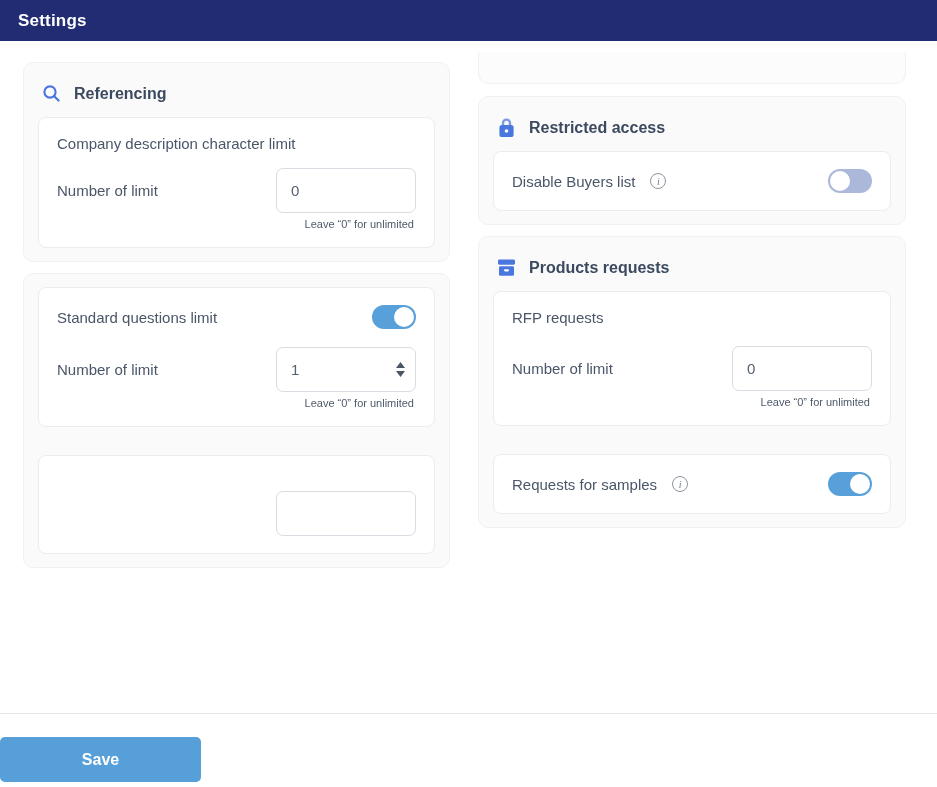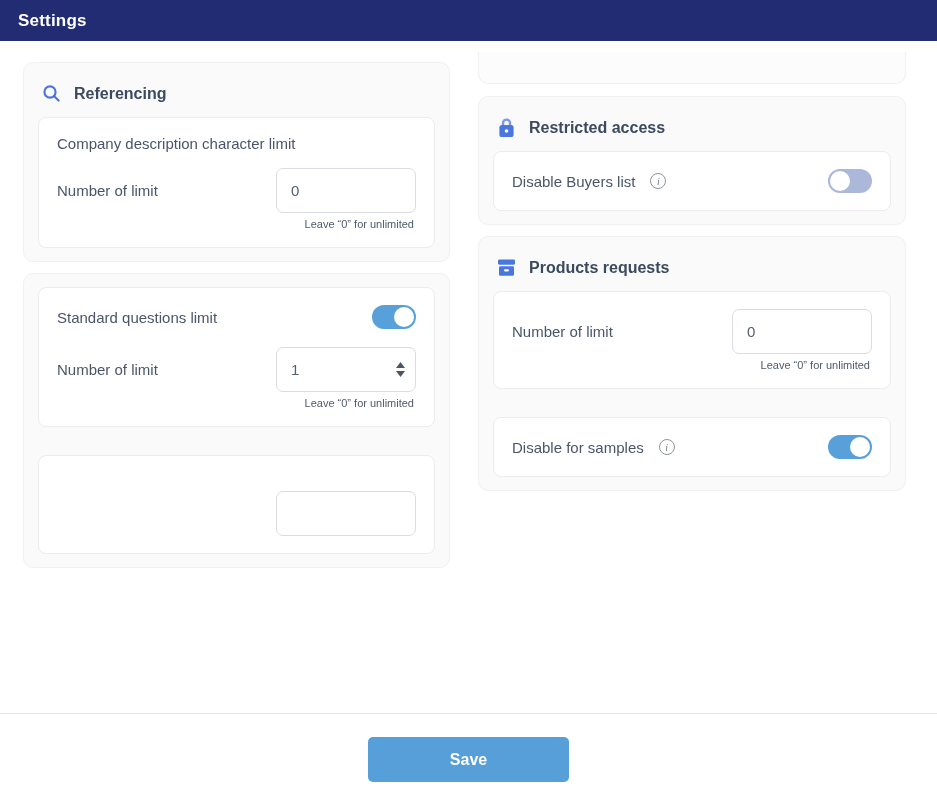--- a/index.html
+++ b/index.html
@@ -49,21 +49,21 @@
 
   
   .partial-card{height:31px;background:#fcfcfd;border:1px solid #f1f1f4;border-top:none;border-radius:0 0 10px 10px;margin-bottom:12px;}
 
   
   .cut-input{margin-top:18px;display:flex;justify-content:flex-end;}
   .cut-input .num-input{height:45px;}
 
   
   .footer{position:absolute;left:0;right:0;bottom:0;height:74px;background:#fff;border-top:1px solid #e7e7e9;
-    display:flex;justify-content:center;align-items:flex-start;box-sizing:border-box;padding-top:23px;}
+    display:flex;justify-content:flex-start;align-items:flex-start;box-sizing:border-box;padding-top:23px;}
   .save-btn{width:201px;height:45px;background:#579fd8;border:none;border-radius:5px;color:#fff;
     font-family:"Liberation Sans",sans-serif;font-size:16px;font-weight:700;cursor:pointer;}
 
   .icon-wrap{width:20px;height:20px;display:flex;align-items:center;justify-content:center;flex:0 0 auto;}
 </style>
 </head>
 <body>
 
 <div class="app">
 
@@ -169,33 +169,34 @@
             <svg width="19" height="19" viewBox="0 0 19 19">
               <rect x="1" y="1.5" width="17" height="5.2" rx="1.4" fill="#4a77de"></rect>
               <rect x="2" y="8.2" width="15" height="9.6" rx="1.4" fill="#4a77de"></rect>
               <rect x="7" y="11.2" width="5" height="2.2" rx="1.1" fill="#ffffff"></rect>
             </svg>
           </span>
           <span class="group-title">Products requests</span>
         </div>
 
         <div class="inner">
+          <span class="lbl-top" style="margin-bottom:20px;">RFP requests</span>
           <div class="row">
             <span class="lbl">Number of limit</span>
             <div class="input-col">
               <input class="num-input" type="text" value="0" style="">
             </div>
           </div>
           <div class="hint">Leave “0” for unlimited</div>
         </div>
 
         <div class="inner">
           <div class="row">
             <span class="with-info">
-              <span class="lbl">Disable for samples</span>
+              <span class="lbl">Requests for samples</span>
               <span class="info">i</span>
             </span>
             <div class="toggle on">
                 <span class="knob"></span>
               </div>
           </div>
         </div>
       </div>
 
     </div>

